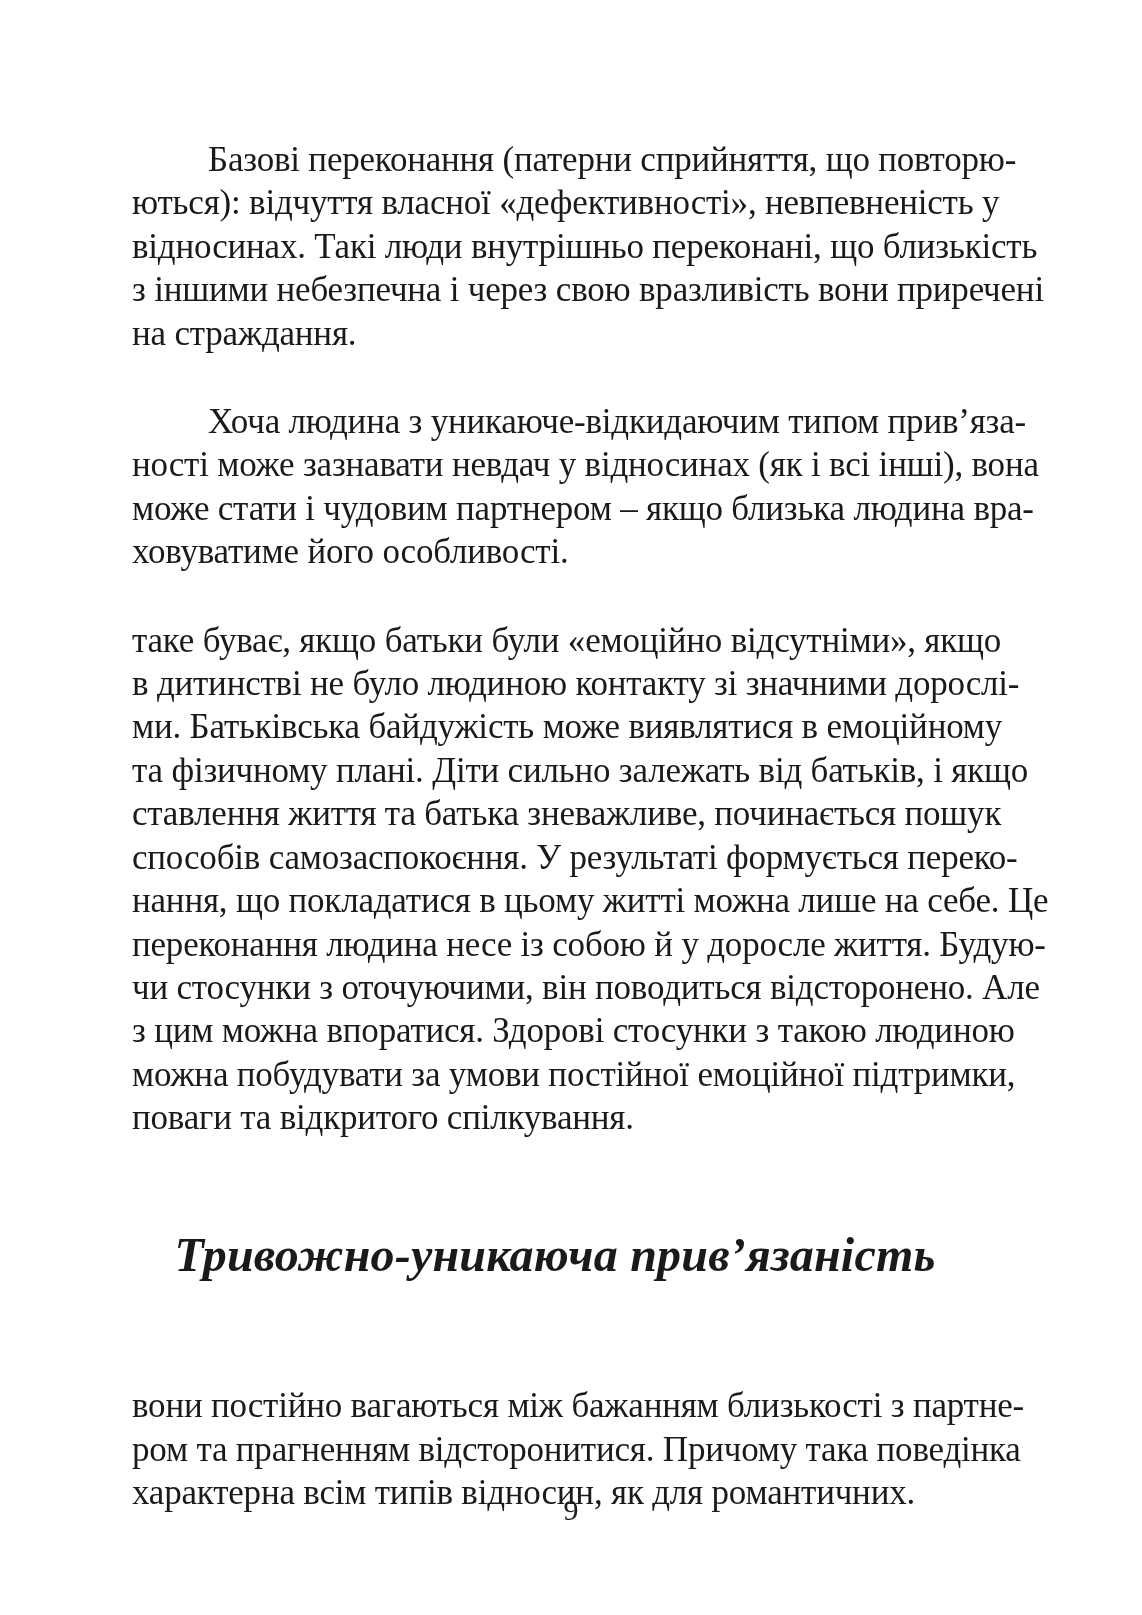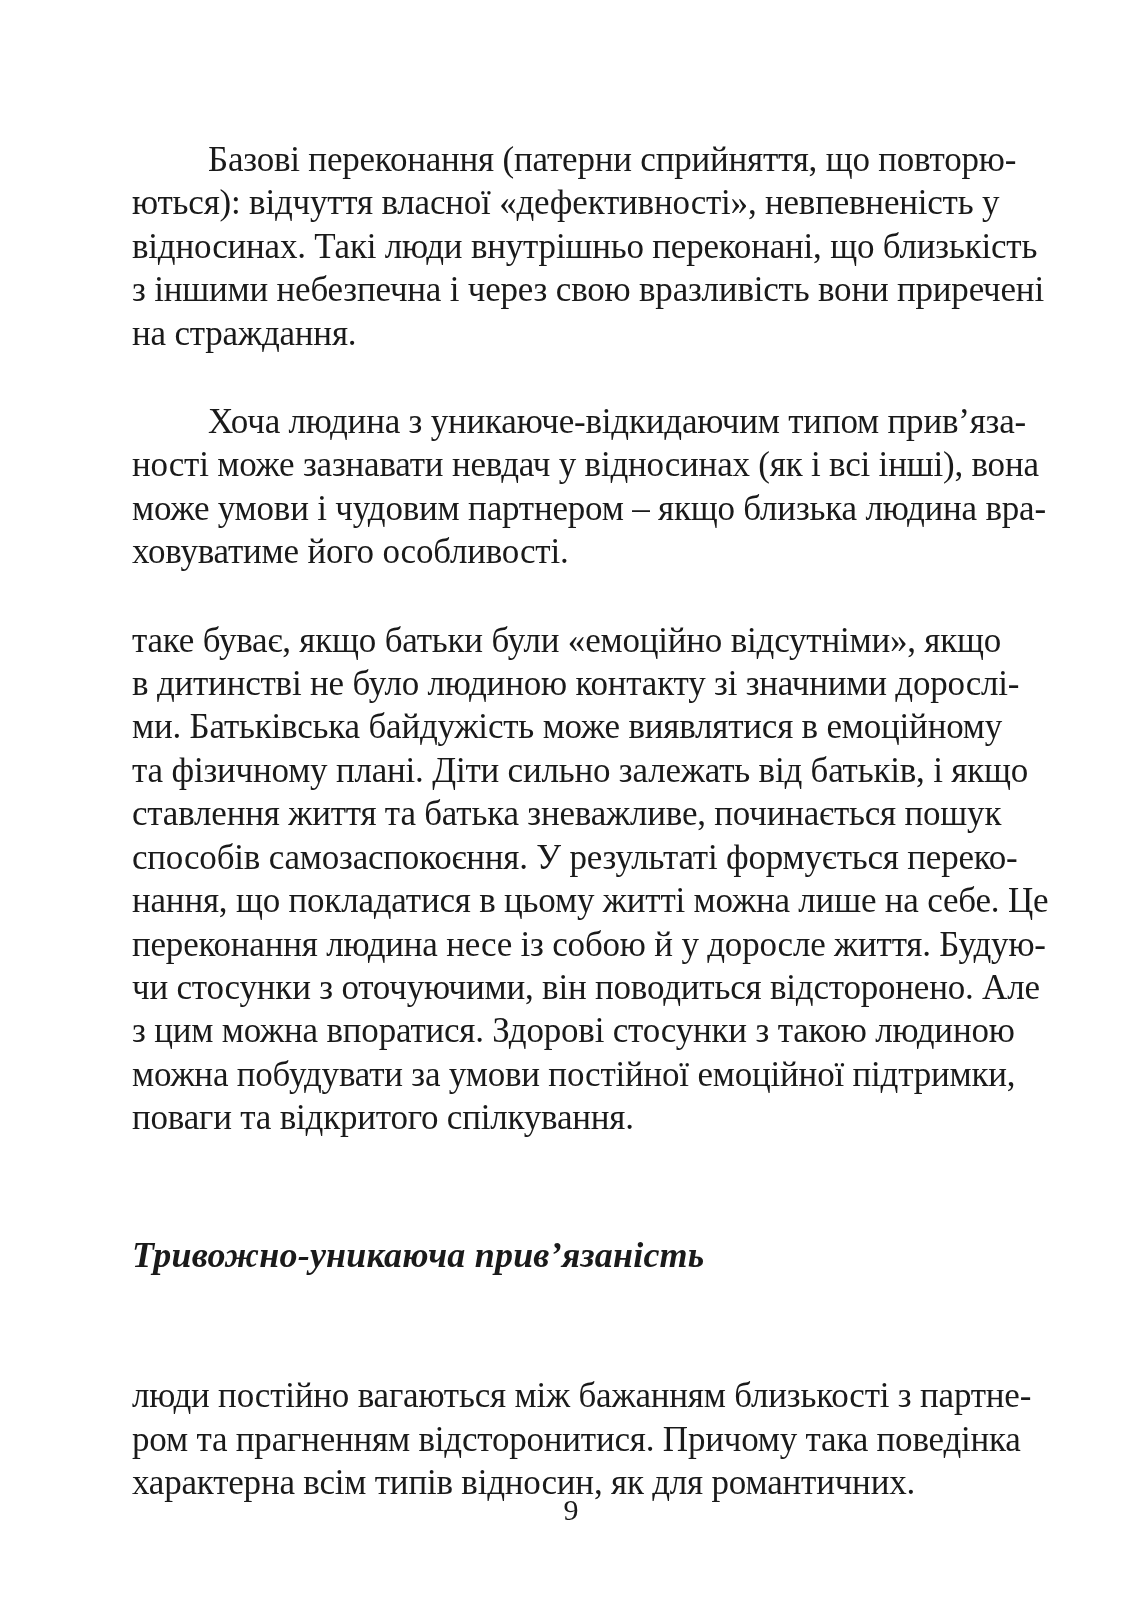--- a/index.html
+++ b/index.html
@@ -36,25 +36,25 @@
       text-align-last: justify;
       white-space: nowrap;
       text-indent: 0;
     }
     .line.first { padding-left: 76px; }
     .line.last { text-align-last: left; }
     .gap-1 { height: 45px; }
     .gap-2 { height: 45px; }
     .heading {
       margin-top: 93px;
-      text-align: left;
+      text-align: center;
       font-family: "Liberation Serif", "DejaVu Serif", serif;
       font-style: italic;
       font-weight: bold;
-      font-size: 36px;
+      font-size: 48px;
       line-height: 44px;
       letter-spacing: 0.2px;
     }
     .gap-h { height: 68px; }
     .page-number {
       position: absolute;
       left: 0;
       width: 1142px;
       top: 1492px;
       text-align: center;
@@ -74,21 +74,21 @@
     <span class="line">відносинах. Такі люди внутрішньо переконані, що близькість</span>
     <span class="line">з іншими небезпечна і через свою вразливість вони приречені</span>
     <span class="line last">на страждання.</span>
   </p>
 
   <div class="gap-1"></div>
 
   <p class="para">
     <span class="line first">Хоча людина з уникаюче-відкидаючим типом прив’яза-</span>
     <span class="line">ності може зазнавати невдач у відносинах (як і всі інші), вона</span>
-    <span class="line">може умови і чудовим партнером – якщо близька людина вра-</span>
+    <span class="line">може стати і чудовим партнером – якщо близька людина вра-</span>
     <span class="line last">ховуватиме його особливості.</span>
   </p>
 
   <div class="gap-2"></div>
 
   <p class="para">
     <span class="line">таке буває, якщо батьки були «емоційно відсутніми», якщо</span>
     <span class="line">в дитинстві не було людиною контакту зі значними дорослі-</span>
     <span class="line">ми. Батьківська байдужість може виявлятися в емоційному</span>
     <span class="line">та фізичному плані. Діти сильно залежать від батьків, і якщо</span>
@@ -100,20 +100,20 @@
     <span class="line">з цим можна впоратися. Здорові стосунки з такою людиною</span>
     <span class="line">можна побудувати за умови постійної емоційної підтримки,</span>
     <span class="line last">поваги та відкритого спілкування.</span>
   </p>
 
   <h2 class="heading">Тривожно-уникаюча прив’язаність</h2>
 
   <div class="gap-h"></div>
 
   <p class="para">
-    <span class="line">люди постійно вагаються між бажанням близькості з партне-</span>
+    <span class="line">вони постійно вагаються між бажанням близькості з партне-</span>
     <span class="line">ром та прагненням відсторонитися. Причому така поведінка</span>
     <span class="line last">характерна всім типів відносин, як для романтичних.</span>
   </p>
 
 </div>
 
 <div class="page-number">9</div>
 
 </body></html>

